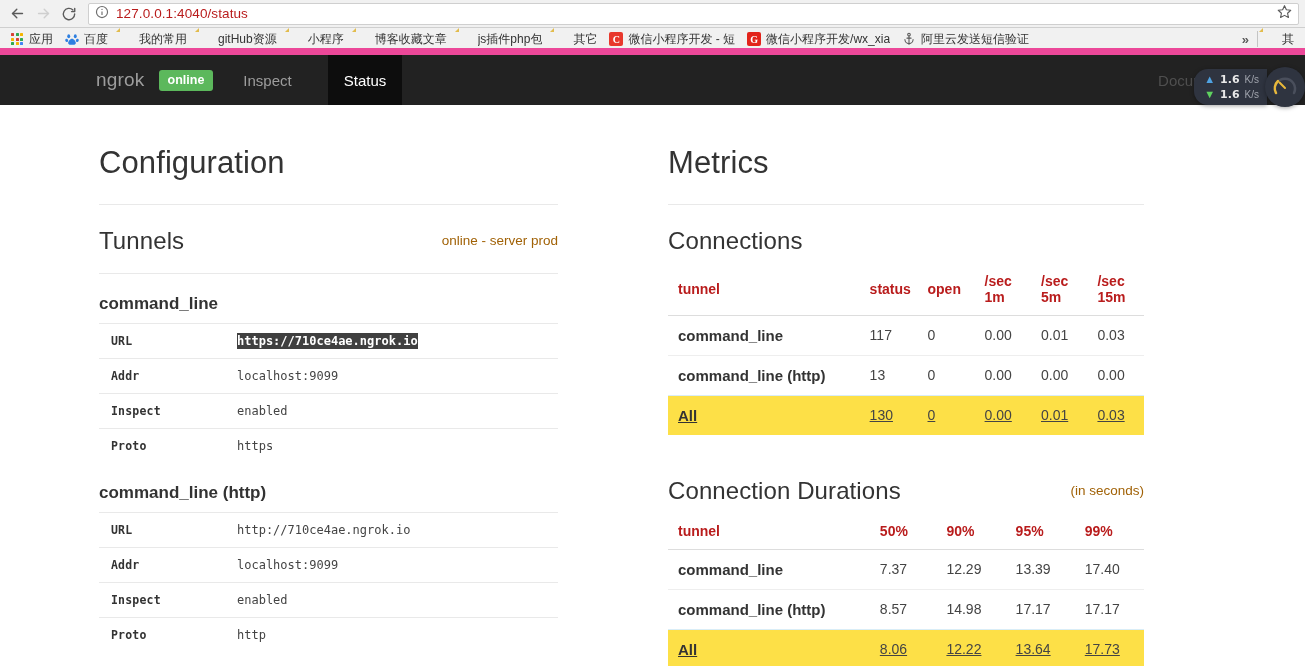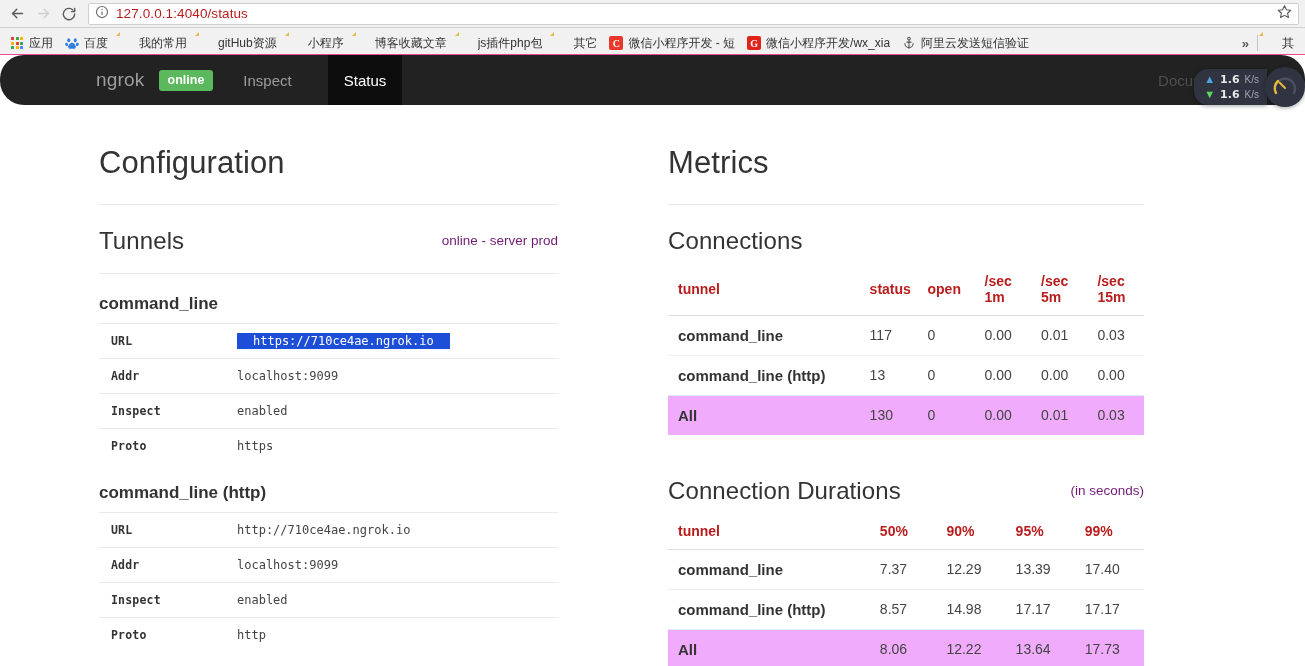--- a/index.html
+++ b/index.html
@@ -35,23 +35,23 @@
   .info-icon { flex:none; margin-right:7px; color:#6e6e6e; }
   .omnibox-url {
     font-size:13.5px; color:#b91c1c; white-space:nowrap; overflow:hidden;
     letter-spacing:0.1px;
   }
   .star-btn { margin-left:auto; flex:none; color:#5a5a5a; padding-left:8px; }
 
   
   .bookmarks-bar {
     height:27px; background:#f1f1f1;
-    display:flex; align-items:flex-end;
+    display:flex; align-items:flex-start;
     padding:0 4px 0 5px; gap:0;
-    border-bottom:1px solid #ec4899;
+    border-bottom:7px solid #ec4899;
     overflow:hidden;
   }
   .bm {
     display:flex; align-items:center; gap:5px;
     padding:2px 7px 2px 5px; height:22px;
     font-size:12px; color:#333; white-space:nowrap;
     border-radius:2px; flex:none;
   }
   .bm-label { max-width:150px; overflow:hidden; text-overflow:clip; }
   .bm-ico { width:14px; height:14px; flex:none; display:block; }
@@ -73,21 +73,21 @@
             font-size:10px; font-weight:bold; font-family:"Liberation Serif", serif;}
   .bm-overflow { margin-left:auto; display:flex; align-items:center; flex:none; }
   .chev2 { color:#5a5a5a; font-size:13px; padding:0 8px; font-weight:bold; }
   .bm-sep { width:1px; height:16px; background:#c4c4c4; }
 
   
   .page { height:611px; background:#fff; position:relative; overflow:hidden; }
 
   .navbar {
     height:50px; background:#222; display:flex; align-items:stretch;
-    padding-left:96px; padding-right:0;border-radius:24px;
+    padding-left:96px; padding-right:0;
   }
   .brand {
     display:flex; align-items:center; color:#9d9d9d;
     font-size:19px; padding:0 14px 0 0; letter-spacing:.2px;
   }
   .online-badge {
     align-self:center; background:#5cb85c; color:#fff;
     font-size:12.5px; font-weight:bold; padding:3px 9px;
     border-radius:3px; margin-right:14px; line-height:1.2;
   }
@@ -114,49 +114,49 @@
   }
   .rule { border-top:1px solid #e9e9e9; margin-top:23px; }
 
   .sub-head {
     display:flex; align-items:center; justify-content:space-between;
     margin-top:22px;
   }
   h2.sub-title {
     font-size:24px; font-weight:normal; color:#333; margin:0; letter-spacing:.1px;
   }
-  .sub-aside { font-size:13.5px; color:#701a75; }
+  .sub-aside { font-size:13.5px; color:#a16207; }
 
   h3.tunnel-name {
     font-size:17px; font-weight:bold; color:#333; margin:20px 0 0 0;
   }
 
   
   table.cfg { width:100%; border-collapse:collapse; margin-top:9px; }
   table.cfg td {
     padding:10px 8px 10px 12px; border-top:1px solid #e9e9e9;
     font-family:"DejaVu Sans Mono", monospace; font-size:12px; color:#333;
     vertical-align:middle;
   }
   table.cfg td.k { width:126px; font-weight:bold; font-size:11.5px; letter-spacing:.2px;}
   table.cfg td.v { color:#444; }
-  .sel { background:#1d4ed8; color:#fff; padding:1px 16px; }
+  .sel { background:#404040; color:#fff; padding:1px 0;font-weight:bold; }
 
   
   table.mt { width:100%; border-collapse:collapse; margin-top:8px; }
   table.mt th {
     text-align:left; font-size:14px; font-weight:bold; color:#b91c1c;
     padding:10px 6px 10px 10px; border-bottom:1px solid #dddddd;
   }
   table.mt td {
     font-size:14px; color:#444; padding:11px 6px 11px 10px;
     border-top:1px solid #eeeeee;
   }
   table.mt td.name { font-weight:bold; color:#333; font-size:15px; }
-  table.mt tr.total-row td { background:#f0abfc; border-top:1px solid #d9edf7; }
+  table.mt tr.total-row td { background:#fde047; border-top:1px solid #d9edf7;text-decoration:underline; }
   table.mt th.num, table.mt td.num { text-align:left; }
 
   .conn-col-1 { width:200px; }
   .conn-col-n { width:58px; }
   .dur-col-1 { width:250px; }
   .dur-col-n { width:80px; }
 
   
   .speed-widget {
     position:absolute; top:12px; right:0;

